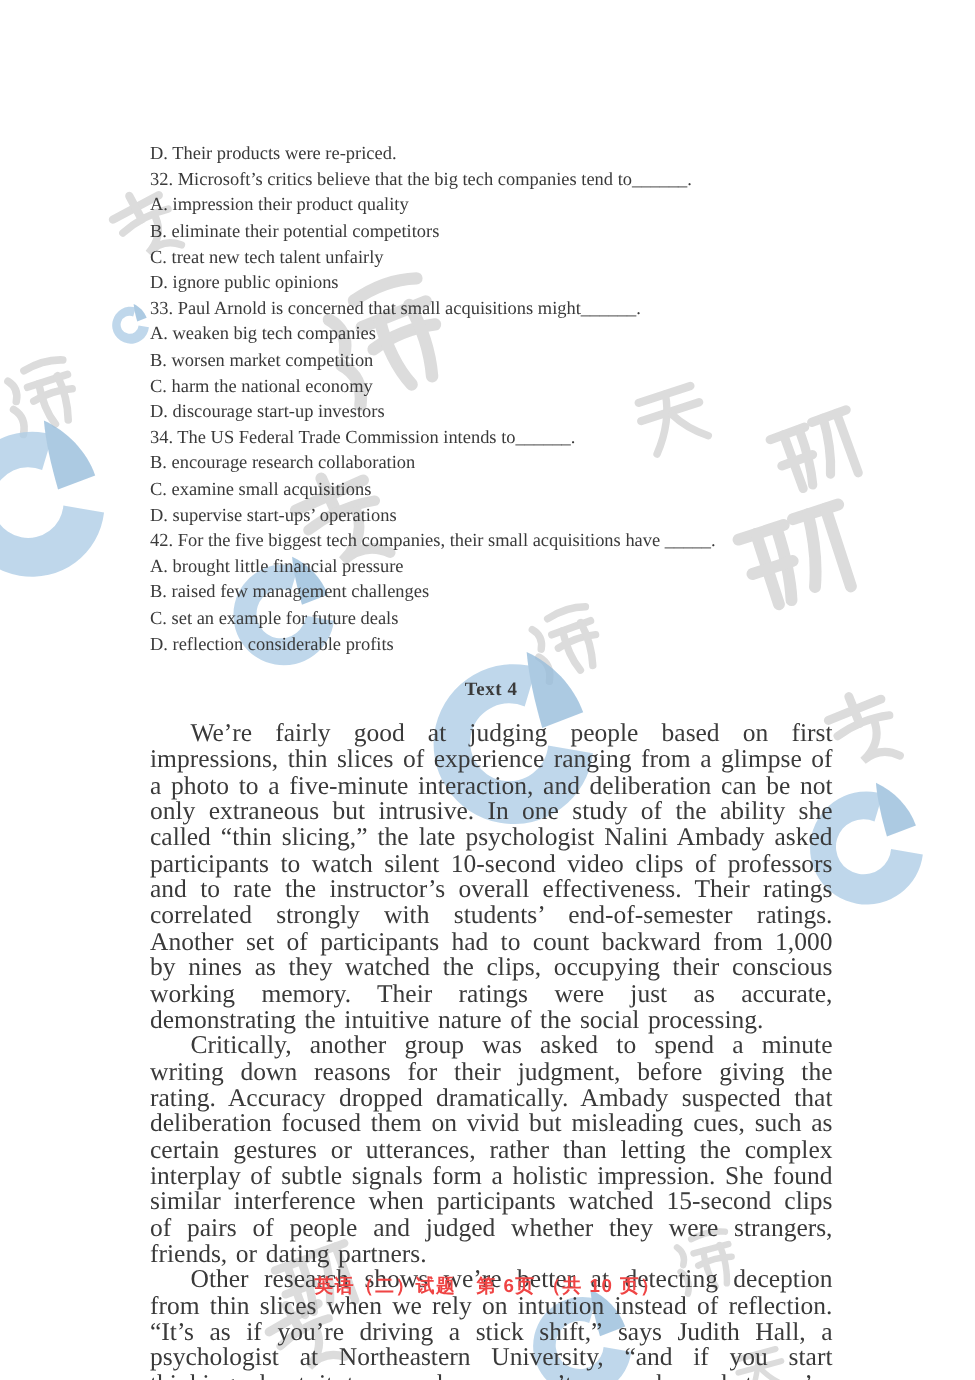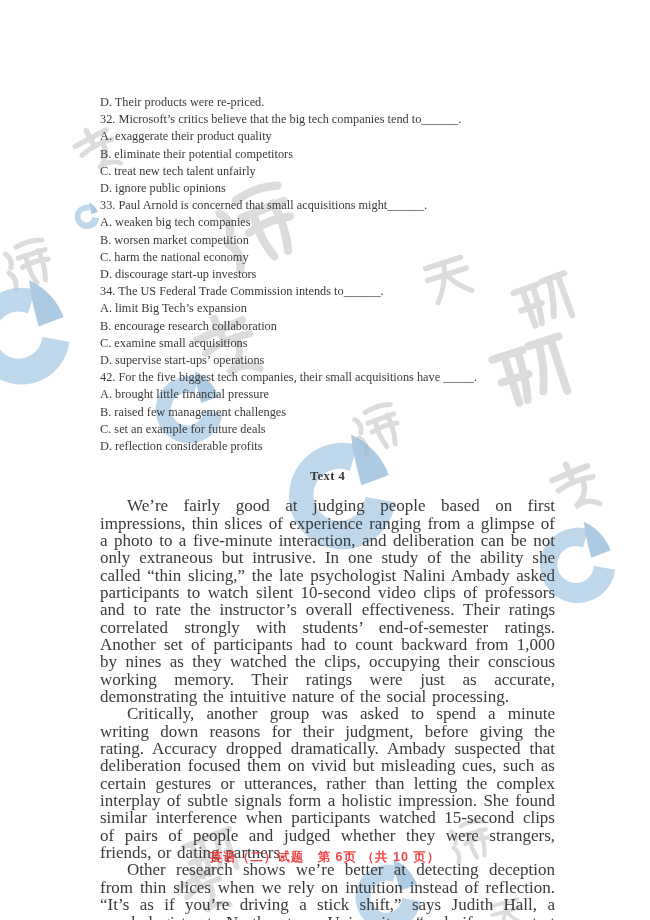--- a/index.html
+++ b/index.html
@@ -156,41 +156,40 @@
 </div>
 
 <div class="content">
 
   <div>
 
       <div class="qline">D. Their products were re-priced.</div>
 
       <div class="qline">32. Microsoft’s critics believe that the big tech companies tend to______.</div>
 
-      <div class="qline">A. exaggerate their product quality</div>
+      <div class="qline">A. impression their product quality</div>
 
       <div class="qline">B. eliminate their potential competitors</div>
 
       <div class="qline">C. treat new tech talent unfairly</div>
 
       <div class="qline">D. ignore public opinions</div>
 
       <div class="qline">33. Paul Arnold is concerned that small acquisitions might______.</div>
 
       <div class="qline">A. weaken big tech companies</div>
 
       <div class="qline">B. worsen market competition</div>
 
       <div class="qline">C. harm the national economy</div>
 
       <div class="qline">D. discourage start-up investors</div>
 
       <div class="qline">34. The US Federal Trade Commission intends to______.</div>
 
-      <div class="qline">A. limit Big Tech’s expansion</div>
 
       <div class="qline">B. encourage research collaboration</div>
 
       <div class="qline">C. examine small acquisitions</div>
 
       <div class="qline">D. supervise start-ups’ operations</div>
 
       <div class="qline">42. For the five biggest tech companies, their small acquisitions have _____.</div>
 
       <div class="qline">A. brought little financial pressure</div>

